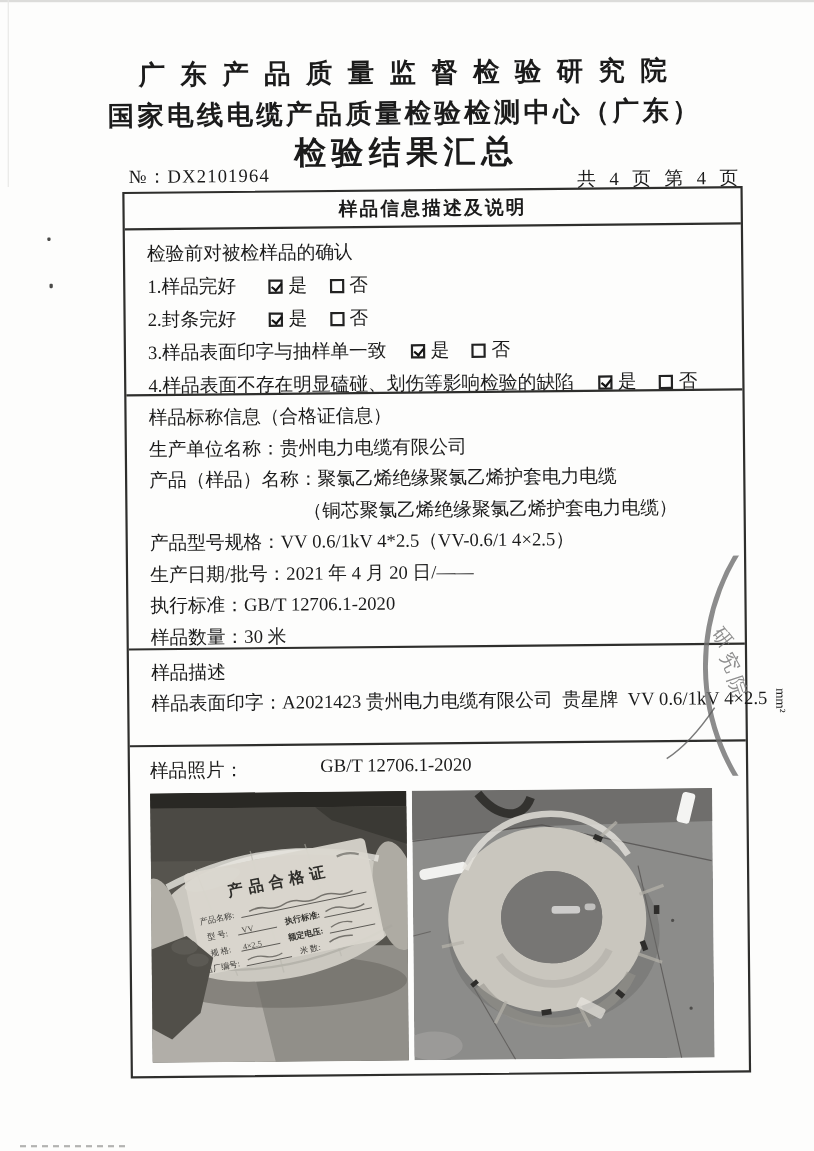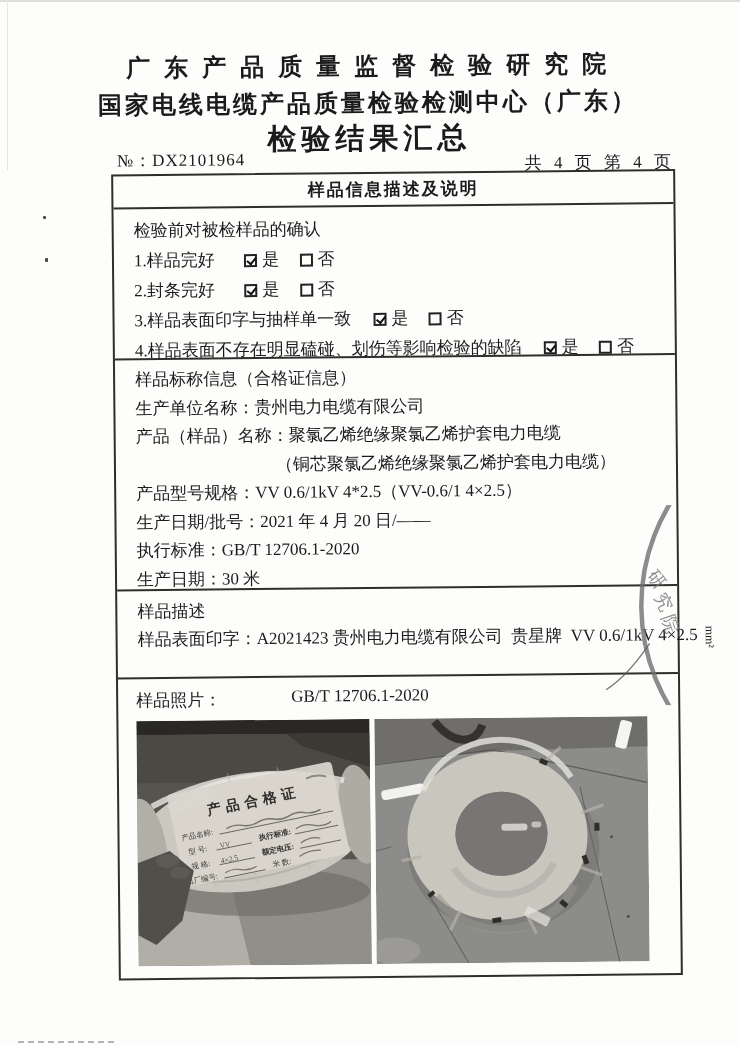--- a/index.html
+++ b/index.html
@@ -113,21 +113,21 @@
     </div>
 
     <div class="t-row row-nameplate">
       <div class="np-line">样品标称信息（合格证信息）</div>
       <div class="np-line"><span>生产单位名称：</span><span>贵州电力电缆有限公司</span></div>
       <div class="np-line"><span>产品（样品）名称：</span><span>聚氯乙烯绝缘聚氯乙烯护套电力电缆</span></div>
       <div class="np-line alt-name">（铜芯聚氯乙烯绝缘聚氯乙烯护套电力电缆）</div>
       <div class="np-line"><span>产品型号规格：</span><span>VV 0.6/1kV 4*2.5（VV-0.6/1 4×2.5）</span></div>
       <div class="np-line"><span>生产日期/批号：</span><span>2021 年 4 月 20 日/——</span></div>
       <div class="np-line"><span>执行标准：</span><span>GB/T 12706.1-2020</span></div>
-      <div class="np-line"><span>生产日期：</span><span>30 米</span></div>
+      <div class="np-line"><span>样品数量：</span><span>30 米</span></div>
     </div>
 
     <div class="t-row row-desc">
       <div class="line" style="height:28px;line-height:28px;">样品描述</div>
       <div class="desc-print">
         <span class="print-label">样品表面印字：</span>
         <span class="print-value"><span>A2021423 贵州电力电缆有限公司  贵星牌  VV 0.6/1kV 4×2.5</span><span class="unit">mm²</span><br>
         <span>GB/T 12706.1-2020</span></span>
       </div>
     </div>

